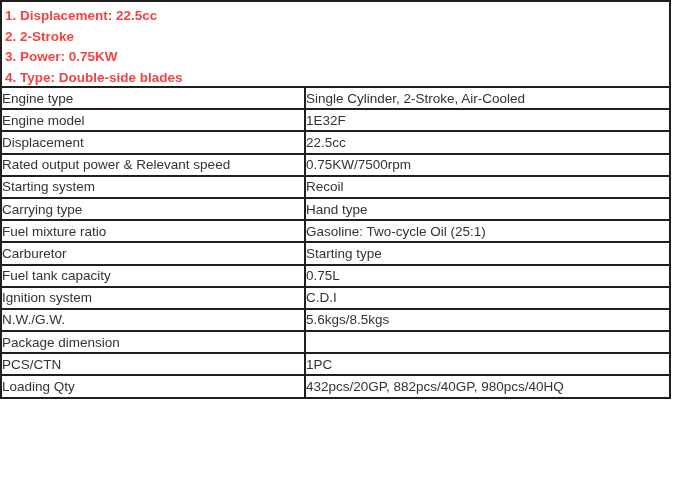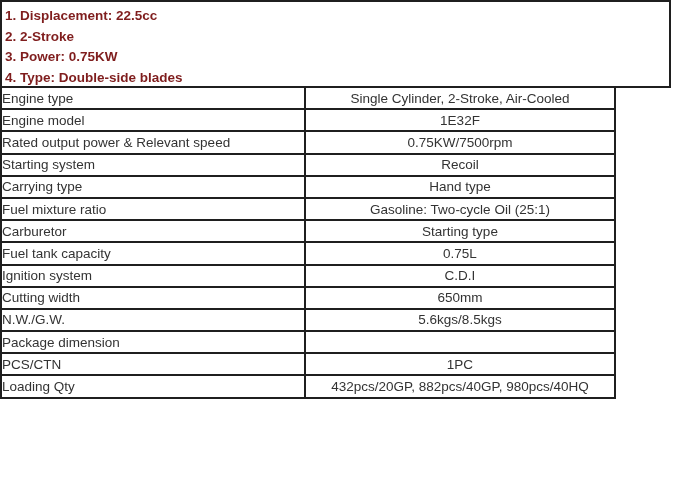--- a/index.html
+++ b/index.html
@@ -23,47 +23,47 @@
   .header-box {
     box-sizing: border-box;
     width: 671px;
     height: 88px;
     border: 2px solid #1f1f1f;
     padding: 4px 4px 0 3px;
   }
   .header-line {
     font-size: 13.5px;
     font-weight: bold;
-    color: #7f1d1d;
+    color: #ef4444;
     line-height: 20.5px;
     white-space: nowrap;
   }
   
   table.spec-table {
-    width: 616px;
+    width: 671px;
     border-collapse: collapse;
     table-layout: fixed;
     margin-top: -2px;
   }
   table.spec-table td {
     border: 2px solid #1f1f1f;
     height: 20.2px;
     font-size: 13.5px;
     color: #333333;
     padding: 0;
     overflow: hidden;
     white-space: nowrap;
   }
   td.spec-label {
     width: 302px;
     text-align: left;
     padding-left: 3px;
   }
   td.spec-value {
-    text-align: center;
+    text-align: left;
   }
 </style>
 </head>
 <body>
 
 <div class="page">
   <div class="spec-sheet">
 
     <div class="header-box">
   <div class="header-line">1. Displacement: 22.5cc</div>
@@ -80,20 +80,24 @@
   <tr>
     <td class="spec-label">Engine type</td>
     <td class="spec-value">Single Cylinder, 2-Stroke, Air-Cooled</td>
   </tr>
 
   <tr>
     <td class="spec-label">Engine model</td>
     <td class="spec-value">1E32F</td>
   </tr>
 
+  <tr>
+    <td class="spec-label">Displacement</td>
+    <td class="spec-value">22.5cc</td>
+  </tr>
 
   <tr>
     <td class="spec-label">Rated output power &amp; Relevant speed</td>
     <td class="spec-value">0.75KW/7500rpm</td>
   </tr>
 
   <tr>
     <td class="spec-label">Starting system</td>
     <td class="spec-value">Recoil</td>
   </tr>
@@ -116,24 +120,20 @@
   <tr>
     <td class="spec-label">Fuel tank capacity</td>
     <td class="spec-value">0.75L</td>
   </tr>
 
   <tr>
     <td class="spec-label">Ignition system</td>
     <td class="spec-value">C.D.I</td>
   </tr>
 
-  <tr>
-    <td class="spec-label">Cutting width</td>
-    <td class="spec-value">650mm</td>
-  </tr>
 
 
   <tr>
     <td class="spec-label">N.W./G.W.</td>
     <td class="spec-value">5.6kgs/8.5kgs</td>
   </tr>
 
   <tr>
     <td class="spec-label">Package dimension</td>
     <td class="spec-value"></td>

